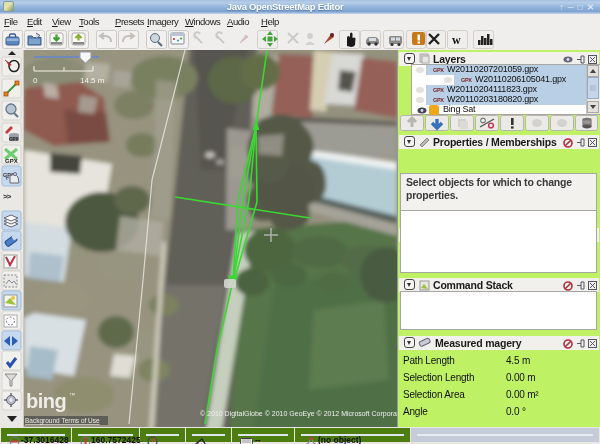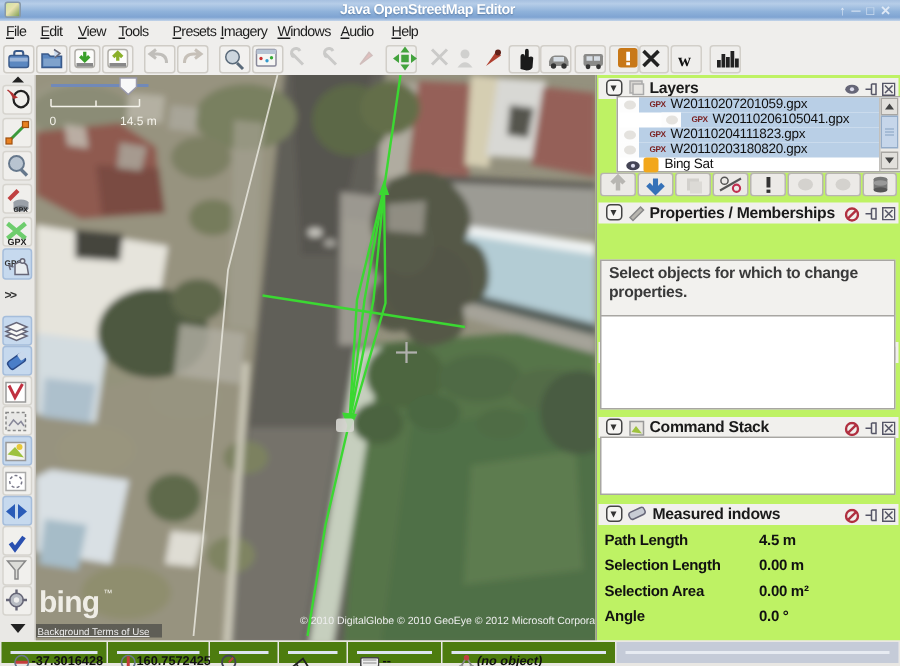--- a/index.html
+++ b/index.html
@@ -29,21 +29,21 @@
   .pbody{position:absolute;left:2px;width:197px;background:#fff;border:1px solid #a8a6a2;box-sizing:border-box;}
   .hicon{position:absolute;top:3px;width:8px;height:8px;}
   
   #statusbar{left:0;top:427px;width:600px;height:17px;background:#e9e7e3;}
   .seg{position:absolute;top:1px;height:14px;background:#dde5f1;border:6px solid #4d7c0f;box-sizing:border-box;font-size:8.5px;font-weight:bold;color:#111;}
   .lrow{position:absolute;left:1px;width:184px;height:10px;font-size:9px;letter-spacing:-0.1px;color:#111;}
   .lrow.sel{background:linear-gradient(to right,#fdfdfd 0,#fdfdfd 13px,#b9cfe6 13px);}
   .lrow .nm{position:absolute;left:34px;top:-1px;letter-spacing:-0.2px;}
   .gpxm{position:absolute;left:20px;top:2px;font-size:5.5px;font-weight:bold;color:#7a1f1f;letter-spacing:-0.3px;}
   .lrow.sel:before{content:"";position:absolute;left:3px;top:2px;width:8px;height:6px;background:#e4e2de;border-radius:50%;}
-  .mrow{position:absolute;left:5px;width:192px;font-size:10px;font-weight:bold;color:#111;letter-spacing:-0.2px;}
+  .mrow{position:absolute;left:5px;width:192px;font-size:10px;font-weight:normal;color:#111;letter-spacing:-0.2px;}
   .mrow .val{position:absolute;left:103px;}
 </style>
 </head>
 <body>
 <div class="abs" id="titlebar"></div>
 <div class="abs" id="appicon"></div>
 <div class="abs" id="titletext">Java OpenStreetMap Editor</div>
 <div class="abs" id="winbtns">↑─□✕</div>
 
 <div class="abs" id="menubar">
@@ -596,21 +596,21 @@
         <path d="M2,2 L7,7 M7,2 L2,7" stroke="#556"></path>
       </svg>
   </div>
   <div class="pbody" style="top:241px;height:39px;"></div>
 
   <div class="phead" style="top:286px;">
     <div class="colbtn"></div>
     <svg class="hicon" style="left:19px;width:13px;height:12px;top:1px">
         <rect x="1" y="3" width="11" height="5" rx="2" transform="rotate(-25 6 5)" fill="#c8ccd4" stroke="#667"></rect>
       </svg>
-    <span class="ttl" style="left:36px;">Measured indows</span>
+    <span class="ttl" style="left:36px;">Measured magery</span>
     <svg class="hicon" style="right:26px;width:10px;height:10px;">
         <circle cx="5" cy="5" r="4" fill="none" stroke="#b03040" stroke-width="1.6"></circle>
         <line x1="2.2" y1="7.8" x2="7.8" y2="2.2" stroke="#b03040" stroke-width="1.6"></line>
       </svg>
     <svg class="hicon" style="right:13px;width:10px;height:9px;">
         <path d="M1,4.5 L5,4.5 M5,1 L5,8 M5,1 L8,1 L8,8 L5,8" stroke="#556" fill="none"></path>
       </svg>
     <svg class="hicon" style="right:2px;width:9px;height:9px;">
         <rect x="0.5" y="0.5" width="8" height="8" fill="#f0efec" stroke="#556"></rect>
         <path d="M2,2 L7,7 M7,2 L2,7" stroke="#556"></path>
@@ -656,16 +656,16 @@
       </svg>
     <span style="position:absolute;left:17px;top:1px;">--</span>
   </div>
   <div class="seg" style="left:295px;width:115px;">
     <svg style="position:absolute;left:4px;top:2px;width:11px;height:11px;">
         <path d="M2,9 L6,2 L10,9" fill="none" stroke="#888" stroke-width="1.2"></path>
         <circle cx="6" cy="2.5" r="1.8" fill="#c04040"></circle>
         <circle cx="2.5" cy="9" r="1.8" fill="#999"></circle>
         <circle cx="9.5" cy="9" r="1.8" fill="#999"></circle>
       </svg>
-    <span style="position:absolute;left:17px;top:1px;font-style:italic;">(no object)</span>
+    <span style="position:absolute;left:17px;top:1px;">(no object)</span>
   </div>
   <div class="seg" style="left:411px;width:188px;background:#e7ebf2;border-color:#c5cbd8;"></div>
 </div>
 
 </body></html>

